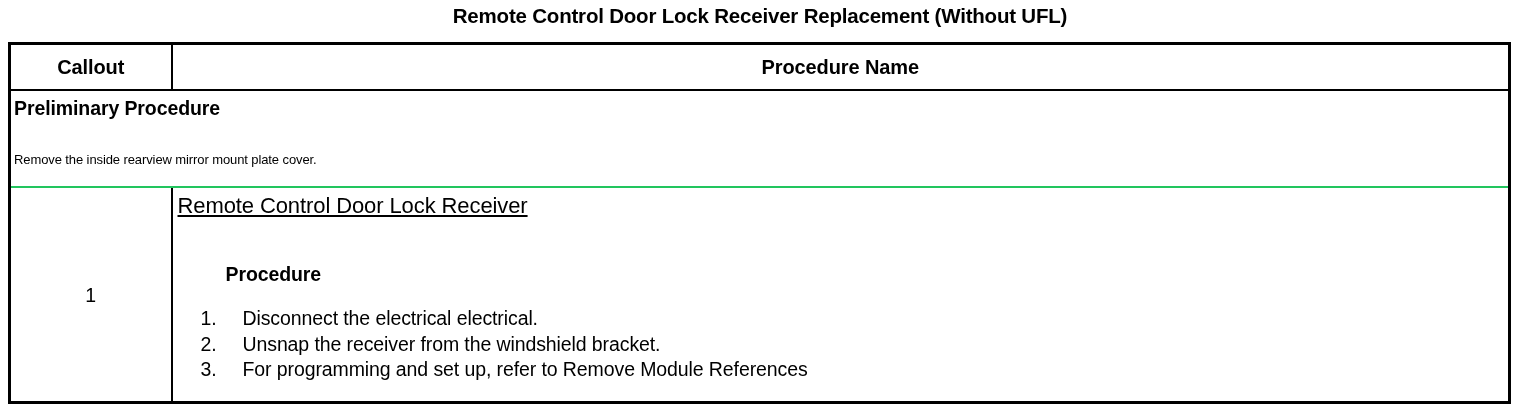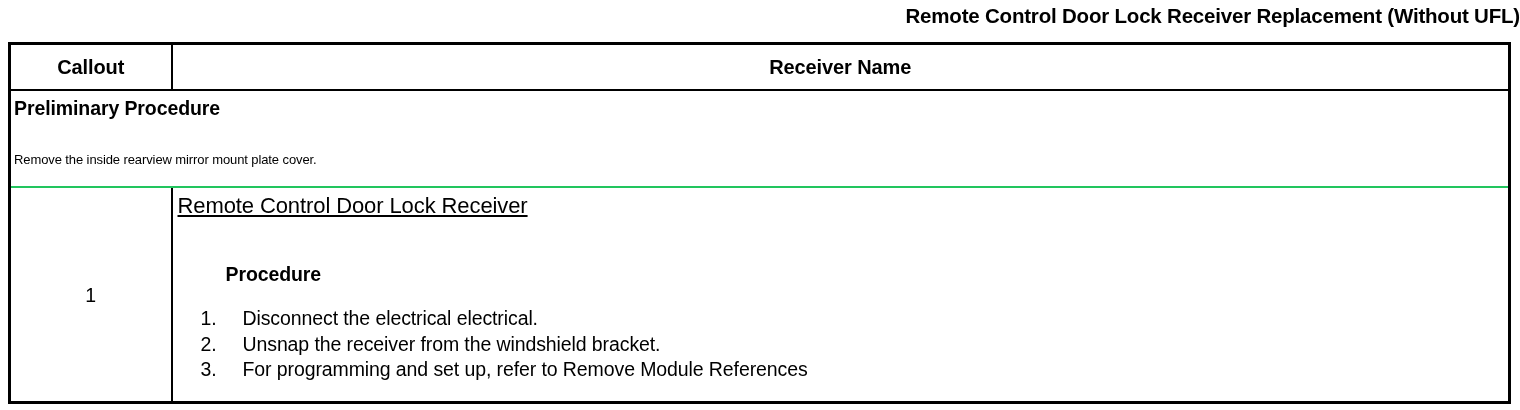--- a/index.html
+++ b/index.html
@@ -21,21 +21,21 @@
     width: 1520px;
     height: 410px;
   }
 
   
   .doc-title {
     position: absolute;
     left: 0;
     top: 3px;
     width: 1520px;
-    text-align: right;
+    text-align: center;
     font-size: 20.5px;
     font-weight: bold;
     letter-spacing: -0.2px;
     line-height: 26px;
     white-space: nowrap;
   }
 
   
   .proc-table {
     position: absolute;
@@ -162,21 +162,21 @@
       <col class="col-callout">
       <col>
     </colgroup>
     <tbody>
 
       <tr class="hdr-row">
         <td class="col-callout">
           <div class="hdr-cell">Callout</div>
         </td>
         <td>
-          <div class="hdr-cell">Receiver Name</div>
+          <div class="hdr-cell">Procedure Name</div>
         </td>
       </tr>
 
       <tr class="prelim-row">
         <td colspan="2">
           <div class="prelim-block">
             <div class="prelim-heading">Preliminary Procedure</div>
             <div class="prelim-text">Remove the inside rearview mirror mount plate cover.</div>
           </div>
         </td>

